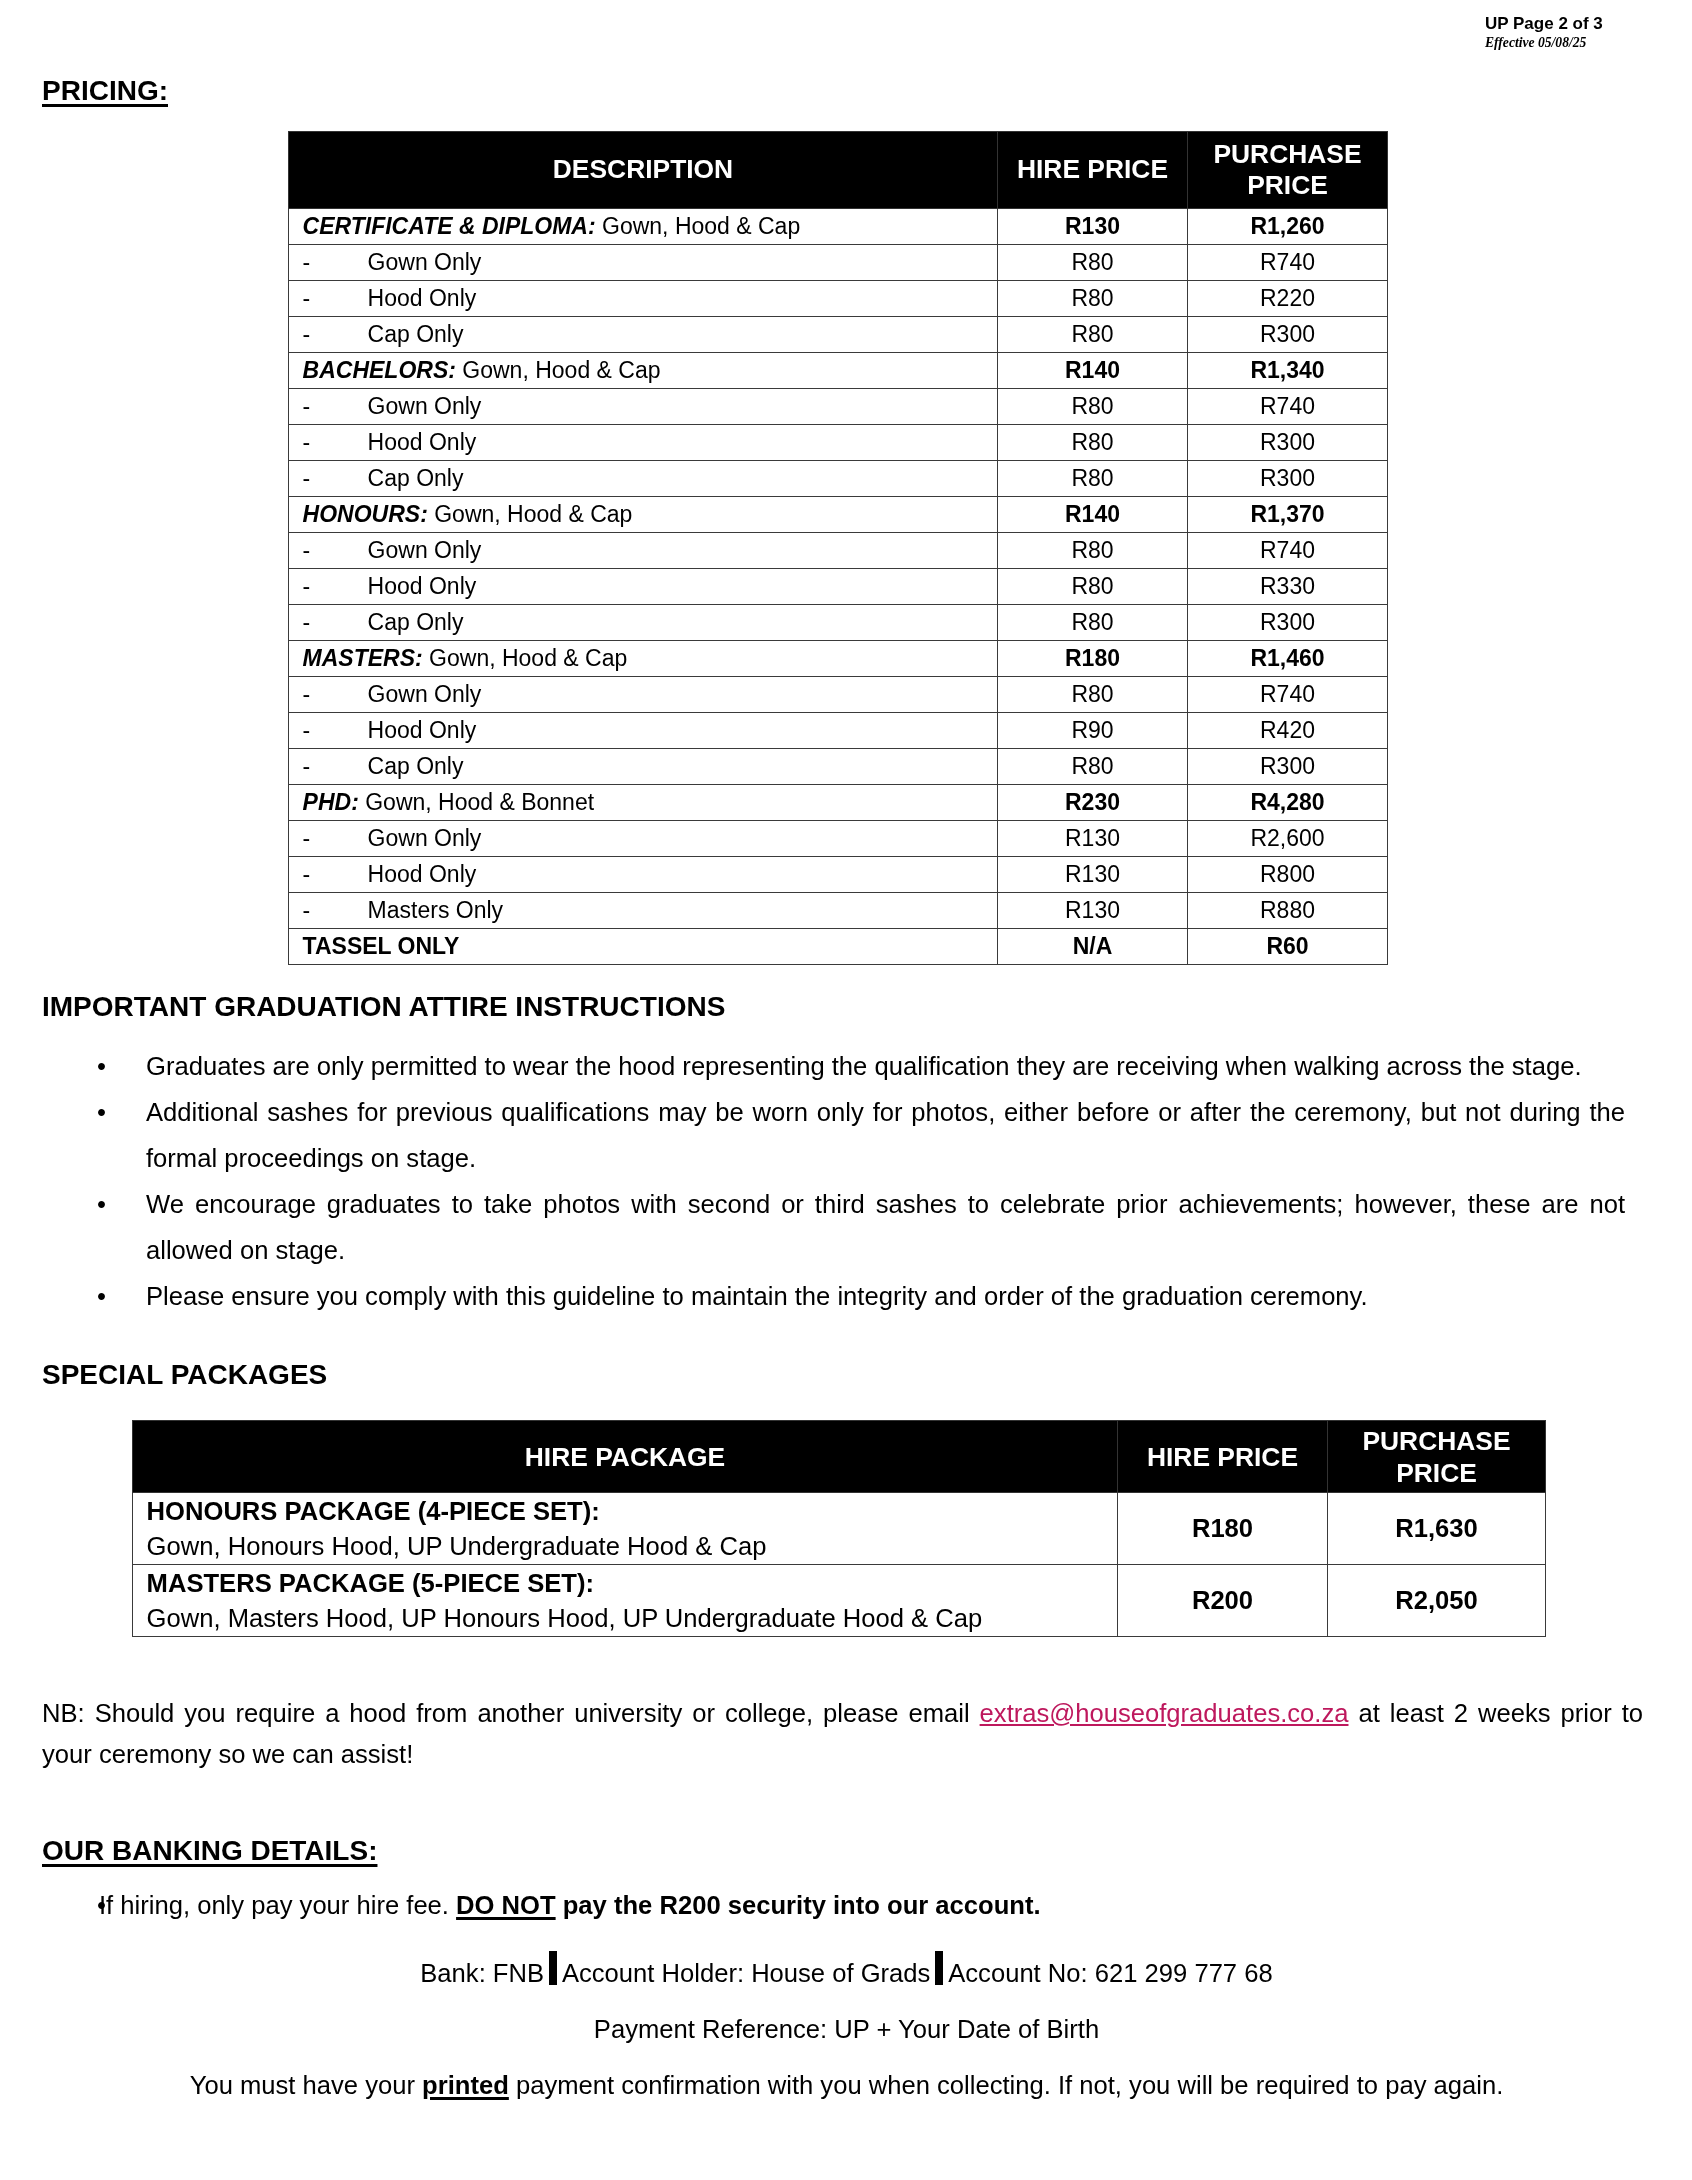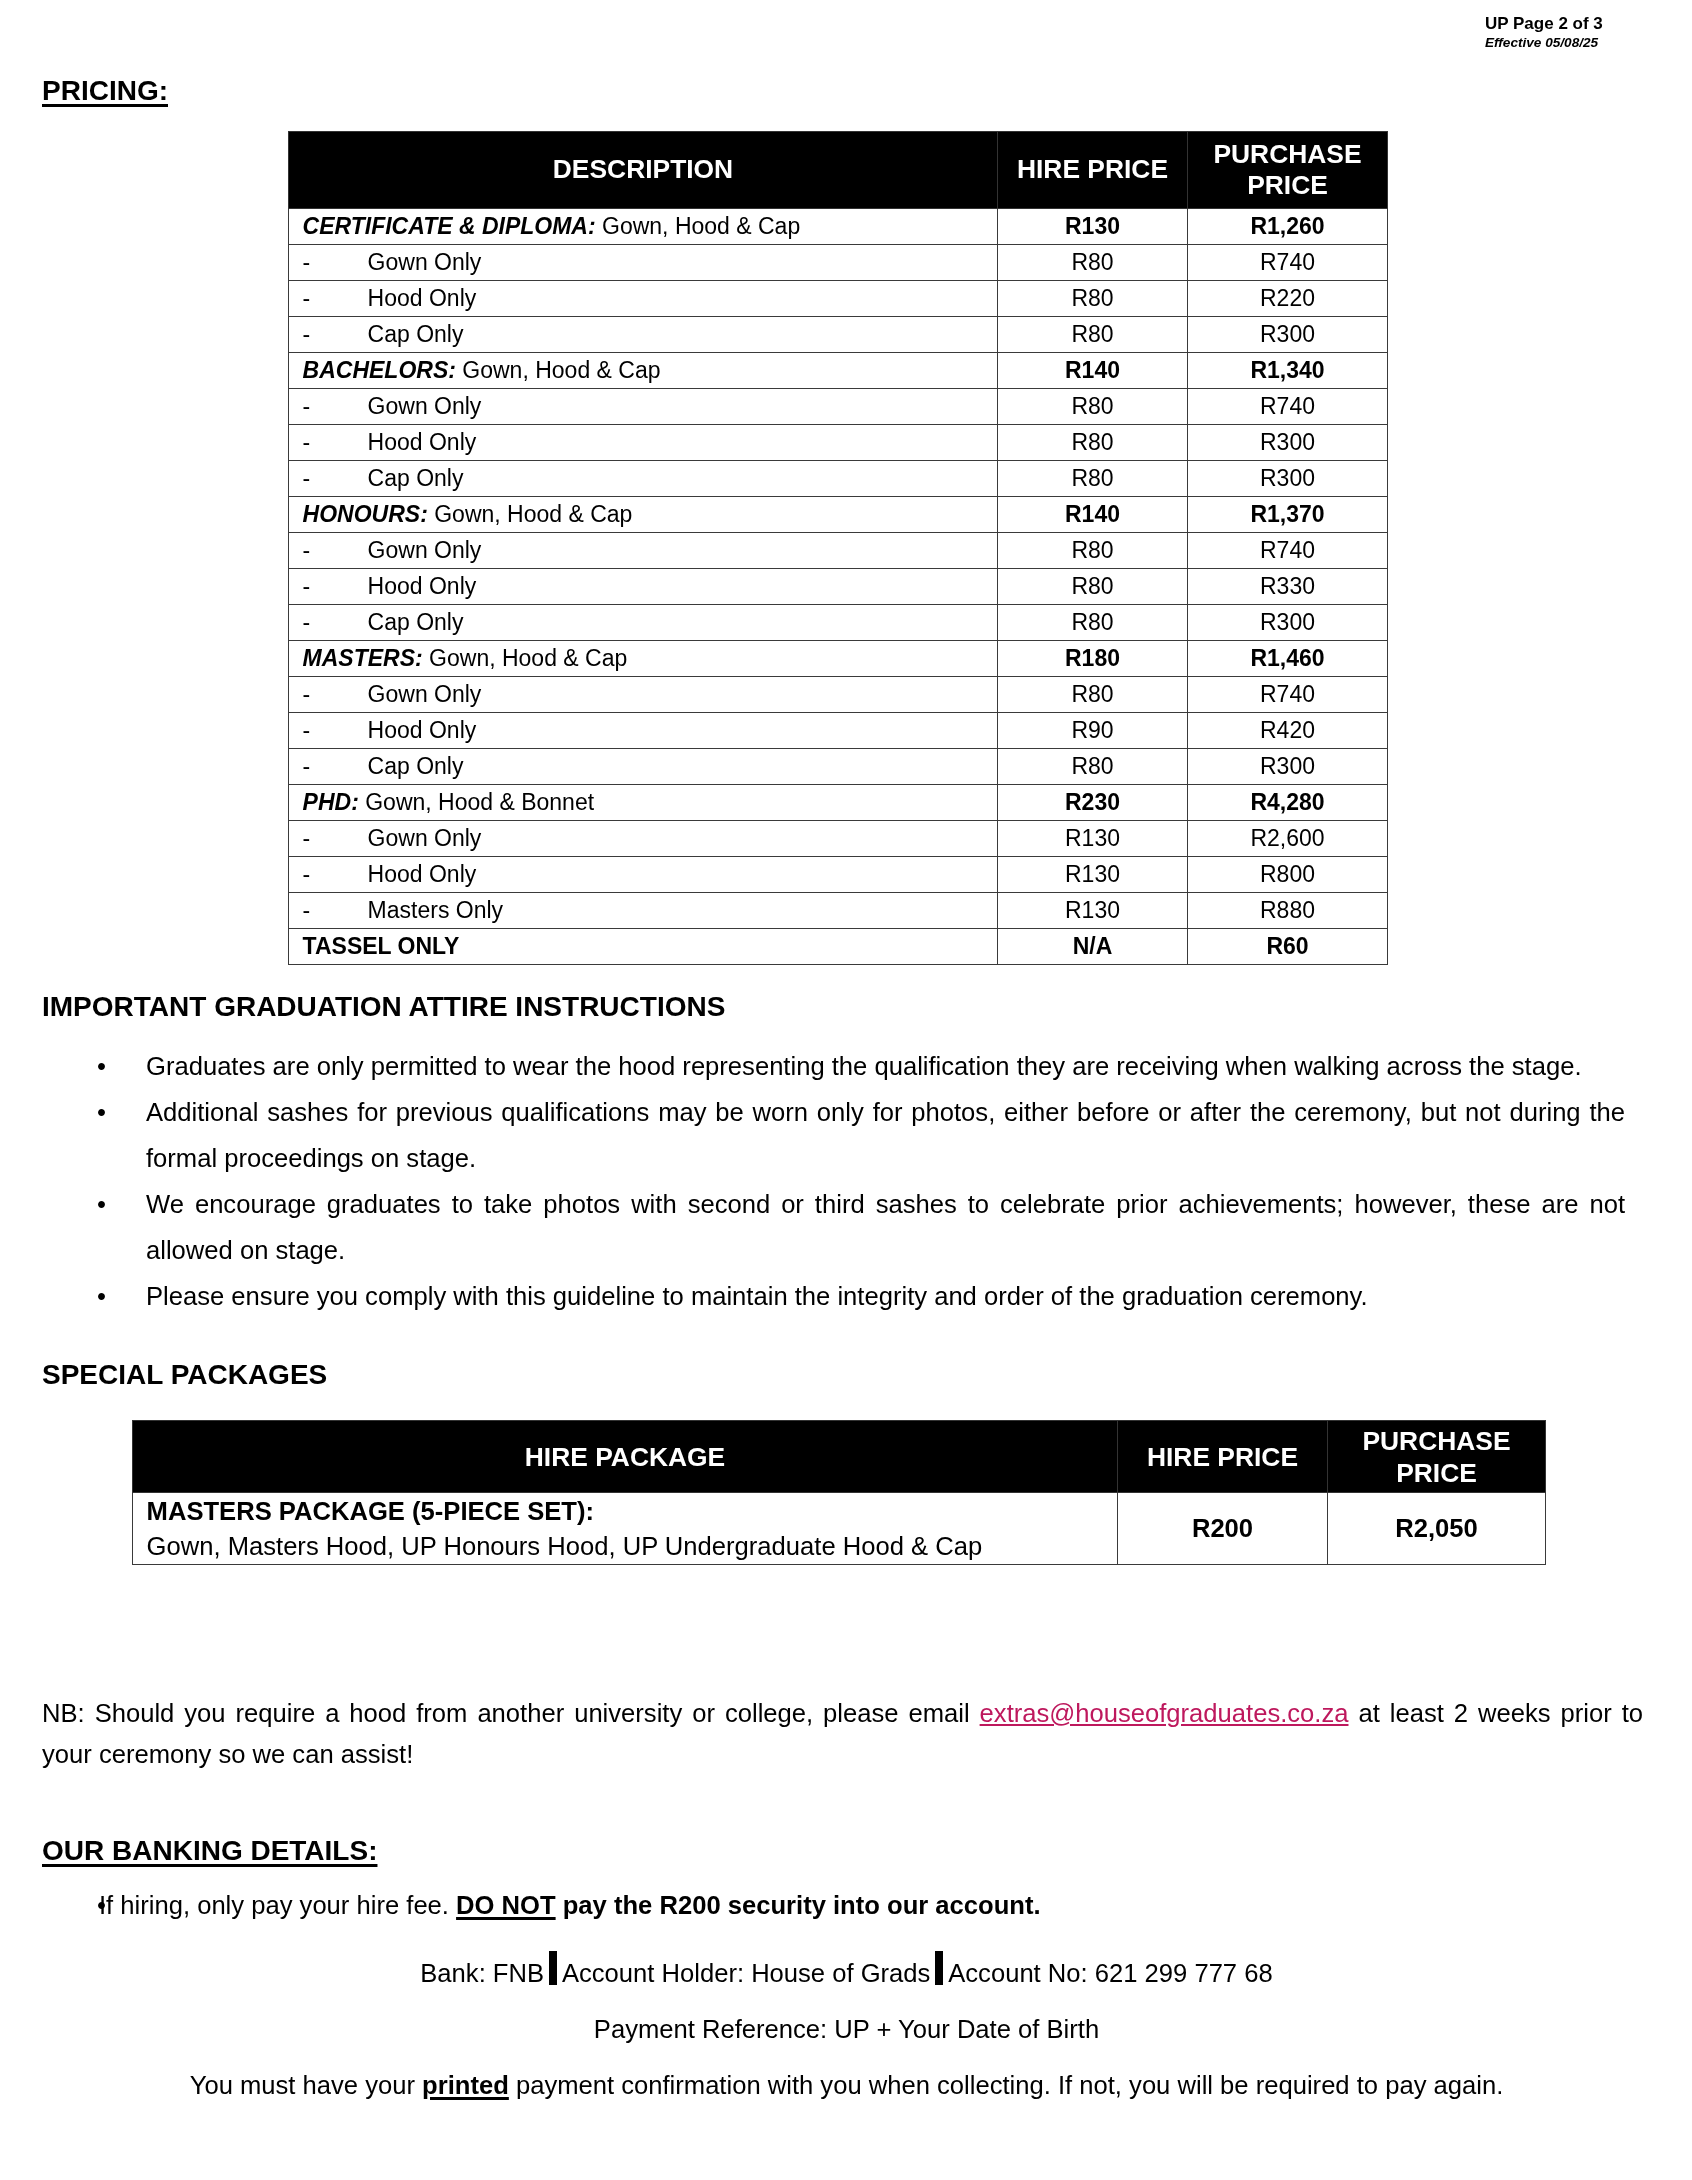--- a/index.html
+++ b/index.html
@@ -2,21 +2,21 @@
 <html style="font-size:13.6px"><head>
 <meta charset="utf-8">
 <style>
   html, body { margin: 0; padding: 0; background: #ffffff; }
   body {
     width: 1693px; height: 2181px; position: relative; overflow: hidden;
     font-family: "Liberation Sans", sans-serif; color: #000;
   }
   .page-meta { position: absolute; left: 1485px; top: 13.6px; text-align: left; }
   .page-meta .p1 { font-size: 17px; font-weight: bold; line-height: 20.4px; }
-  .page-meta .p2 { font-size: 13.6px; font-weight: bold; font-style: italic; line-height: 17px; }
+  .page-meta .p2 { font-size: 13.6px; font-weight: bold; font-style: italic; line-height: 17px; font-family: Liberation Serif, serif; }
 
   .h-underline { position: absolute; font-size: 28px; font-weight: bold; text-decoration: underline; text-decoration-thickness: 2.6px; text-underline-offset: 4.3px; }
   .h-plain { position: absolute; font-size: 28px; font-weight: bold; }
 
   table.price { position: absolute; border-collapse: collapse; table-layout: fixed; }
   table.price th {
     background: #000; color: #fff; font-weight: bold; font-size: 26.4px;
     border: 1.7px solid #333; text-align: center; line-height: 31.5px; padding: 0;
   }
   table.price td { border: 1.7px solid #3a3a3a; padding: 0; font-size: 23px; }
@@ -212,20 +212,28 @@
   <thead>
     <tr style="height:72px;">
       <th>HIRE PACKAGE</th>
       <th>HIRE PRICE</th>
       <th>PURCHASE PRICE</th>
     </tr>
   </thead>
   <tbody>
     <tr style="height:72px;">
       <td>
+        <span class="pkg-title">HONOURS PACKAGE (4-PIECE SET):</span>
+        <span class="pkg-items">Gown, Honours Hood, UP Undergraduate Hood &amp; Cap</span>
+      </td>
+      <td class="val">R180</td>
+      <td class="val">R1,630</td>
+    </tr>
+    <tr style="height:72px;">
+      <td>
         <span class="pkg-title">MASTERS PACKAGE (5-PIECE SET):</span>
         <span class="pkg-items">Gown, Masters Hood, UP Honours Hood, UP Undergraduate Hood &amp; Cap</span>
       </td>
       <td class="val">R200</td>
       <td class="val">R2,050</td>
     </tr>
   </tbody>
 </table>
 
 <div class="nb">

